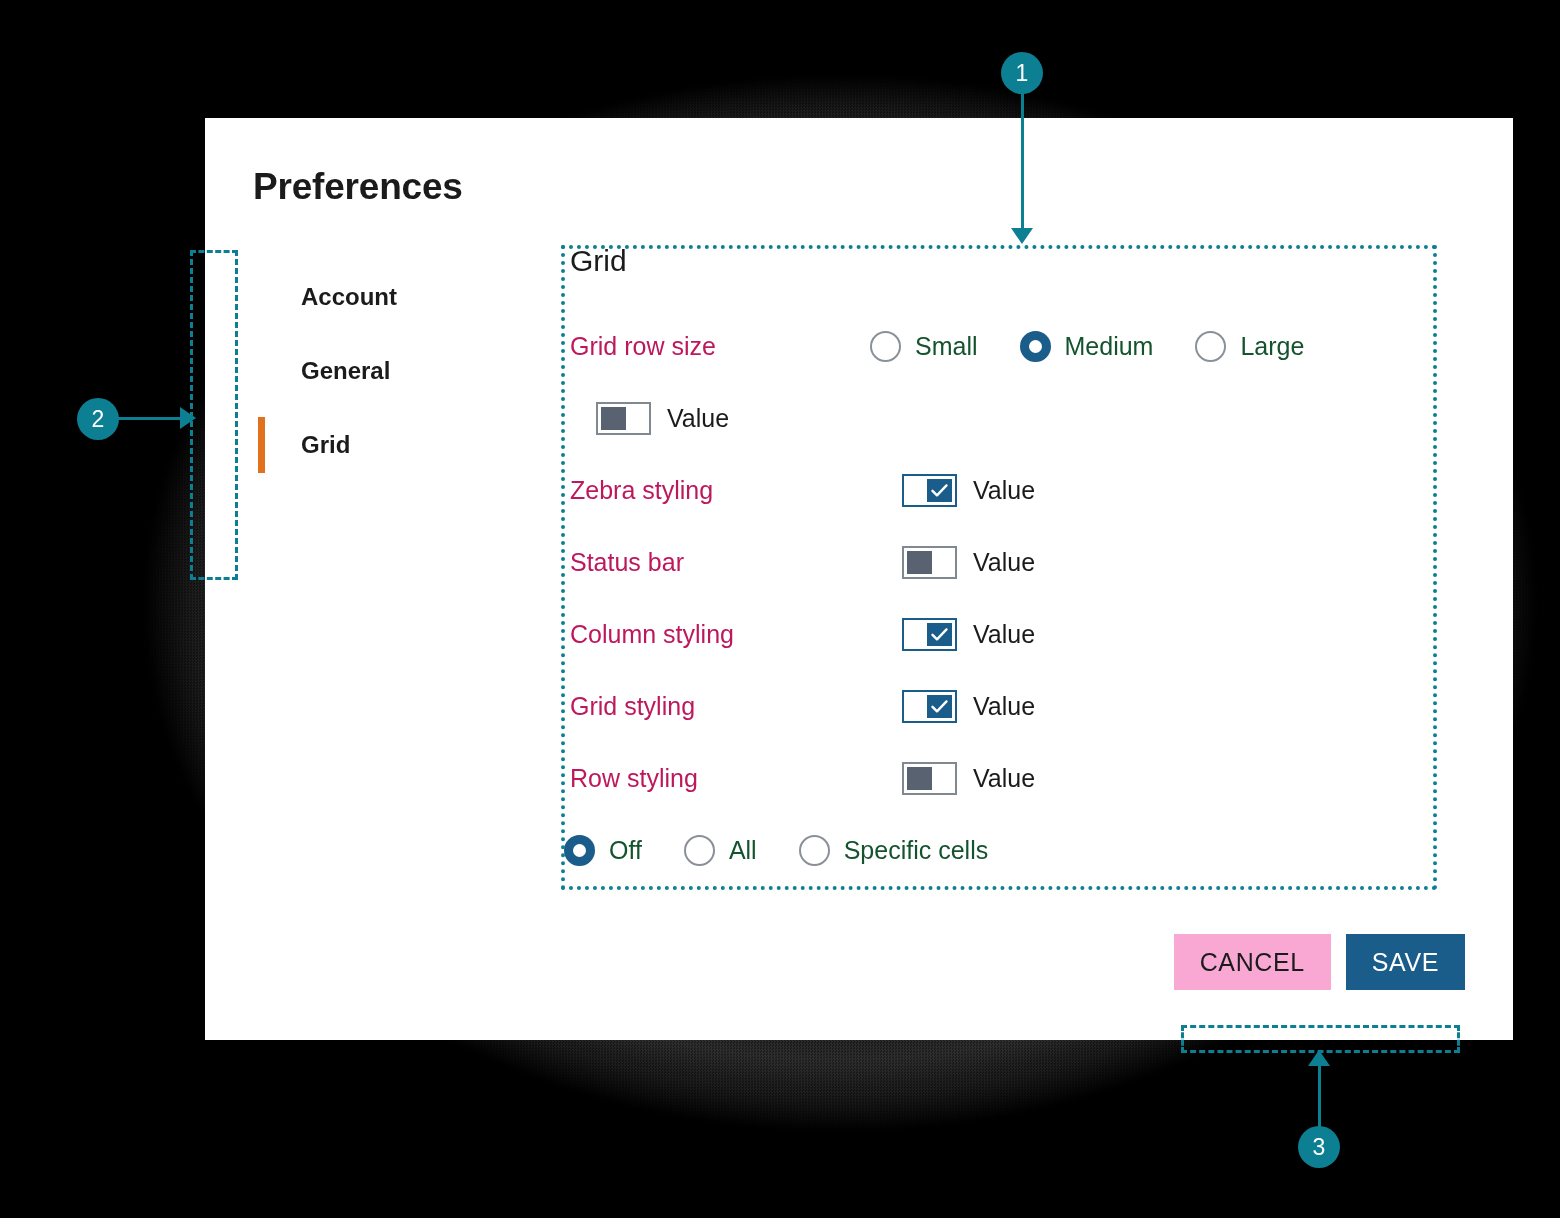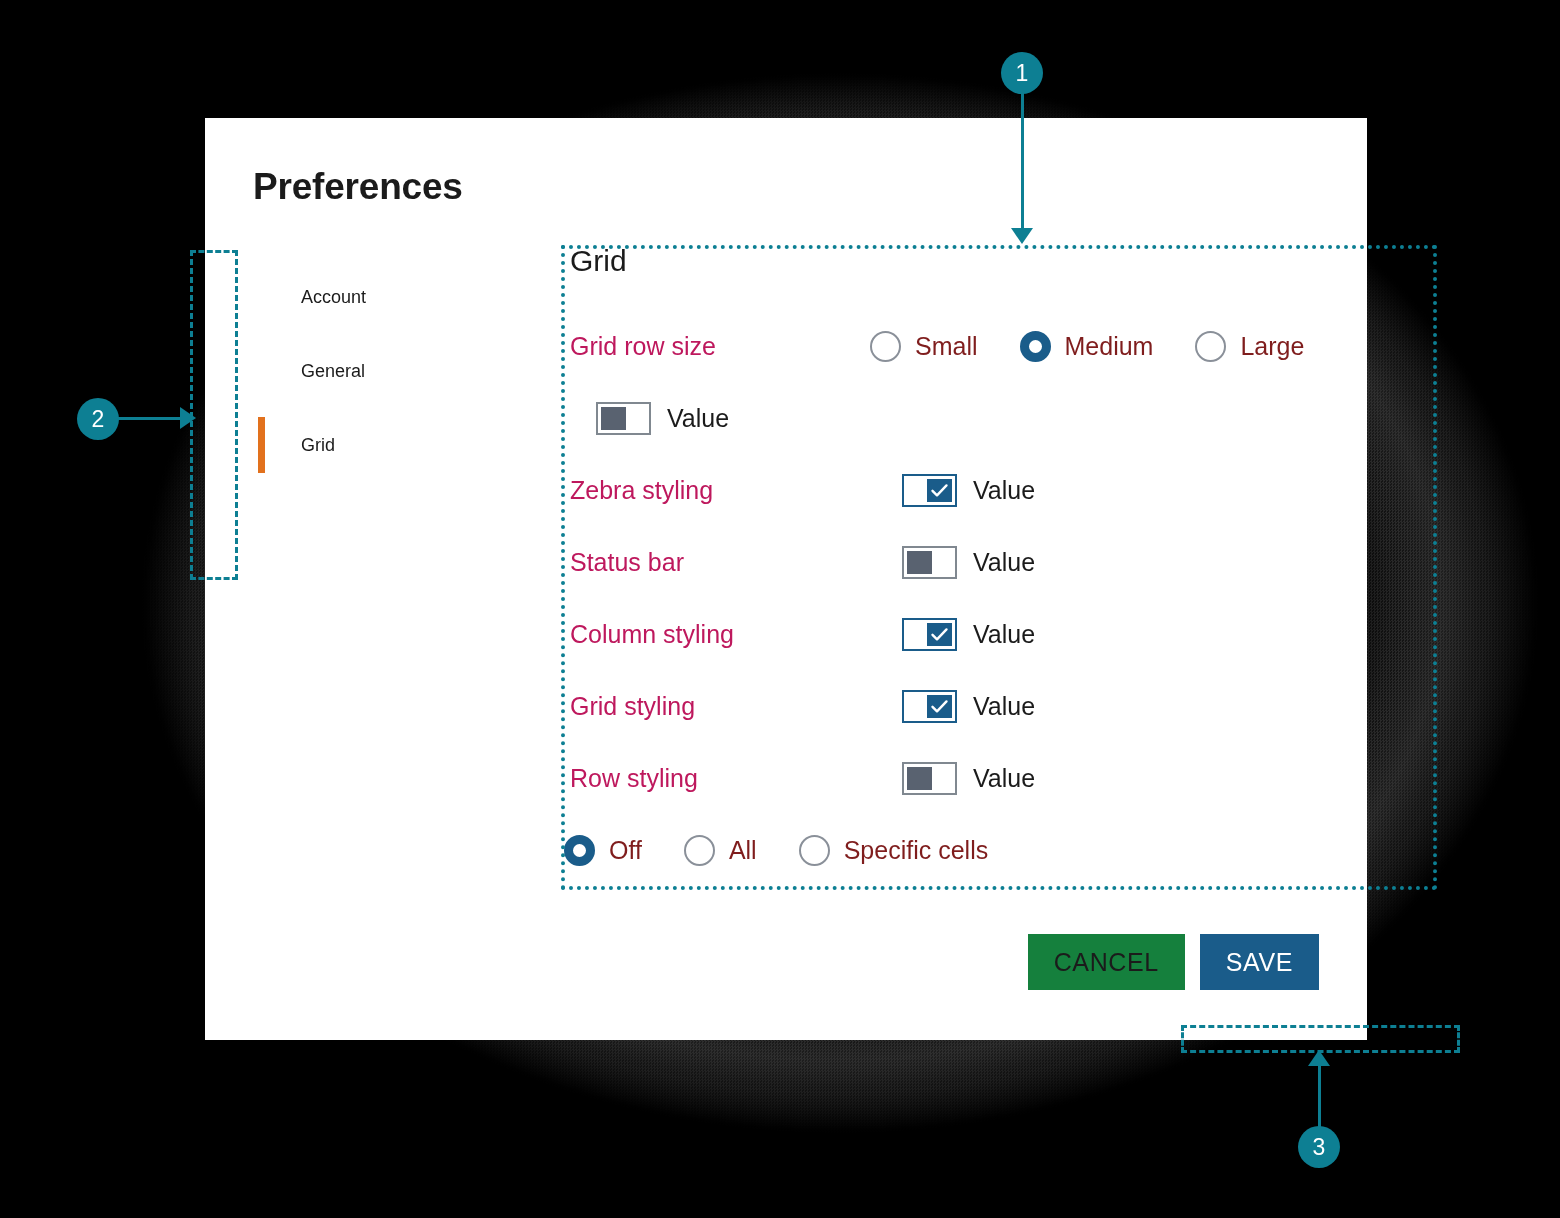--- a/index.html
+++ b/index.html
@@ -57,21 +57,21 @@
       radial-gradient(closest-side at 50% 50%,
         rgba(0,0,0,0) 60%, rgba(0,0,0,0.9) 80%,
         rgba(0,0,0,0.55) 92%, rgba(0,0,0,0) 100%);
   }
 
   
   .dialog {
     position: absolute;
     left: 205px;
     top: 118px;
-    width: 1162px;
+    width: 1308px;
     height: 922px;
     background: #ffffff;
   }
 
   .dialog-title {
     position: absolute;
     left: 48px;
     top: 48px;
     font-size: 37px;
     font-weight: 700;
@@ -85,22 +85,22 @@
     left: 48px;
     top: 142px;
     width: 290px;
   }
   .nav-item {
     position: relative;
     height: 74px;
     display: flex;
     align-items: center;
     padding-left: 48px;
-    font-size: 18px;
-    font-weight: 400;
+    font-size: 24px;
+    font-weight: 700;
     color: #1b1b1b;
     cursor: pointer;
     box-sizing: border-box;
   }
   .nav-item .active-bar {
     position: absolute;
     left: 5px;
     top: 9px;
     width: 7px;
     height: 56px;
@@ -163,21 +163,21 @@
     box-sizing: border-box;
     flex: 0 0 auto;
   }
   .radio-opt.checked .radio-mark {
     border: 9px solid #1a5c8a;
     background: #ffffff;
   }
   .radio-text {
     margin-left: 14px;
     font-size: 25px;
-    color: #7f1d1d;
+    color: #14532d;
     white-space: nowrap;
   }
 
   
   .toggle-wrap { display: flex; align-items: center; cursor: pointer; padding-left: 32px; }
   .toggle {
     position: relative;
     width: 55px;
     height: 33px;
     box-sizing: border-box;
@@ -219,21 +219,21 @@
   .btn {
     border: none;
     font-family: "Liberation Sans", sans-serif;
     font-size: 25px;
     letter-spacing: 0.6px;
     height: 56px;
     padding: 0 26px;
     cursor: pointer;
   }
   .btn-cancel {
-    background: #15803d;
+    background: #f9a8d4;
     color: #1b1b1b;
     margin-right: 15px;
   }
   .btn-save {
     background: #1a5c8a;
     color: #ffffff;
   }
 
   
   .anno-region {

